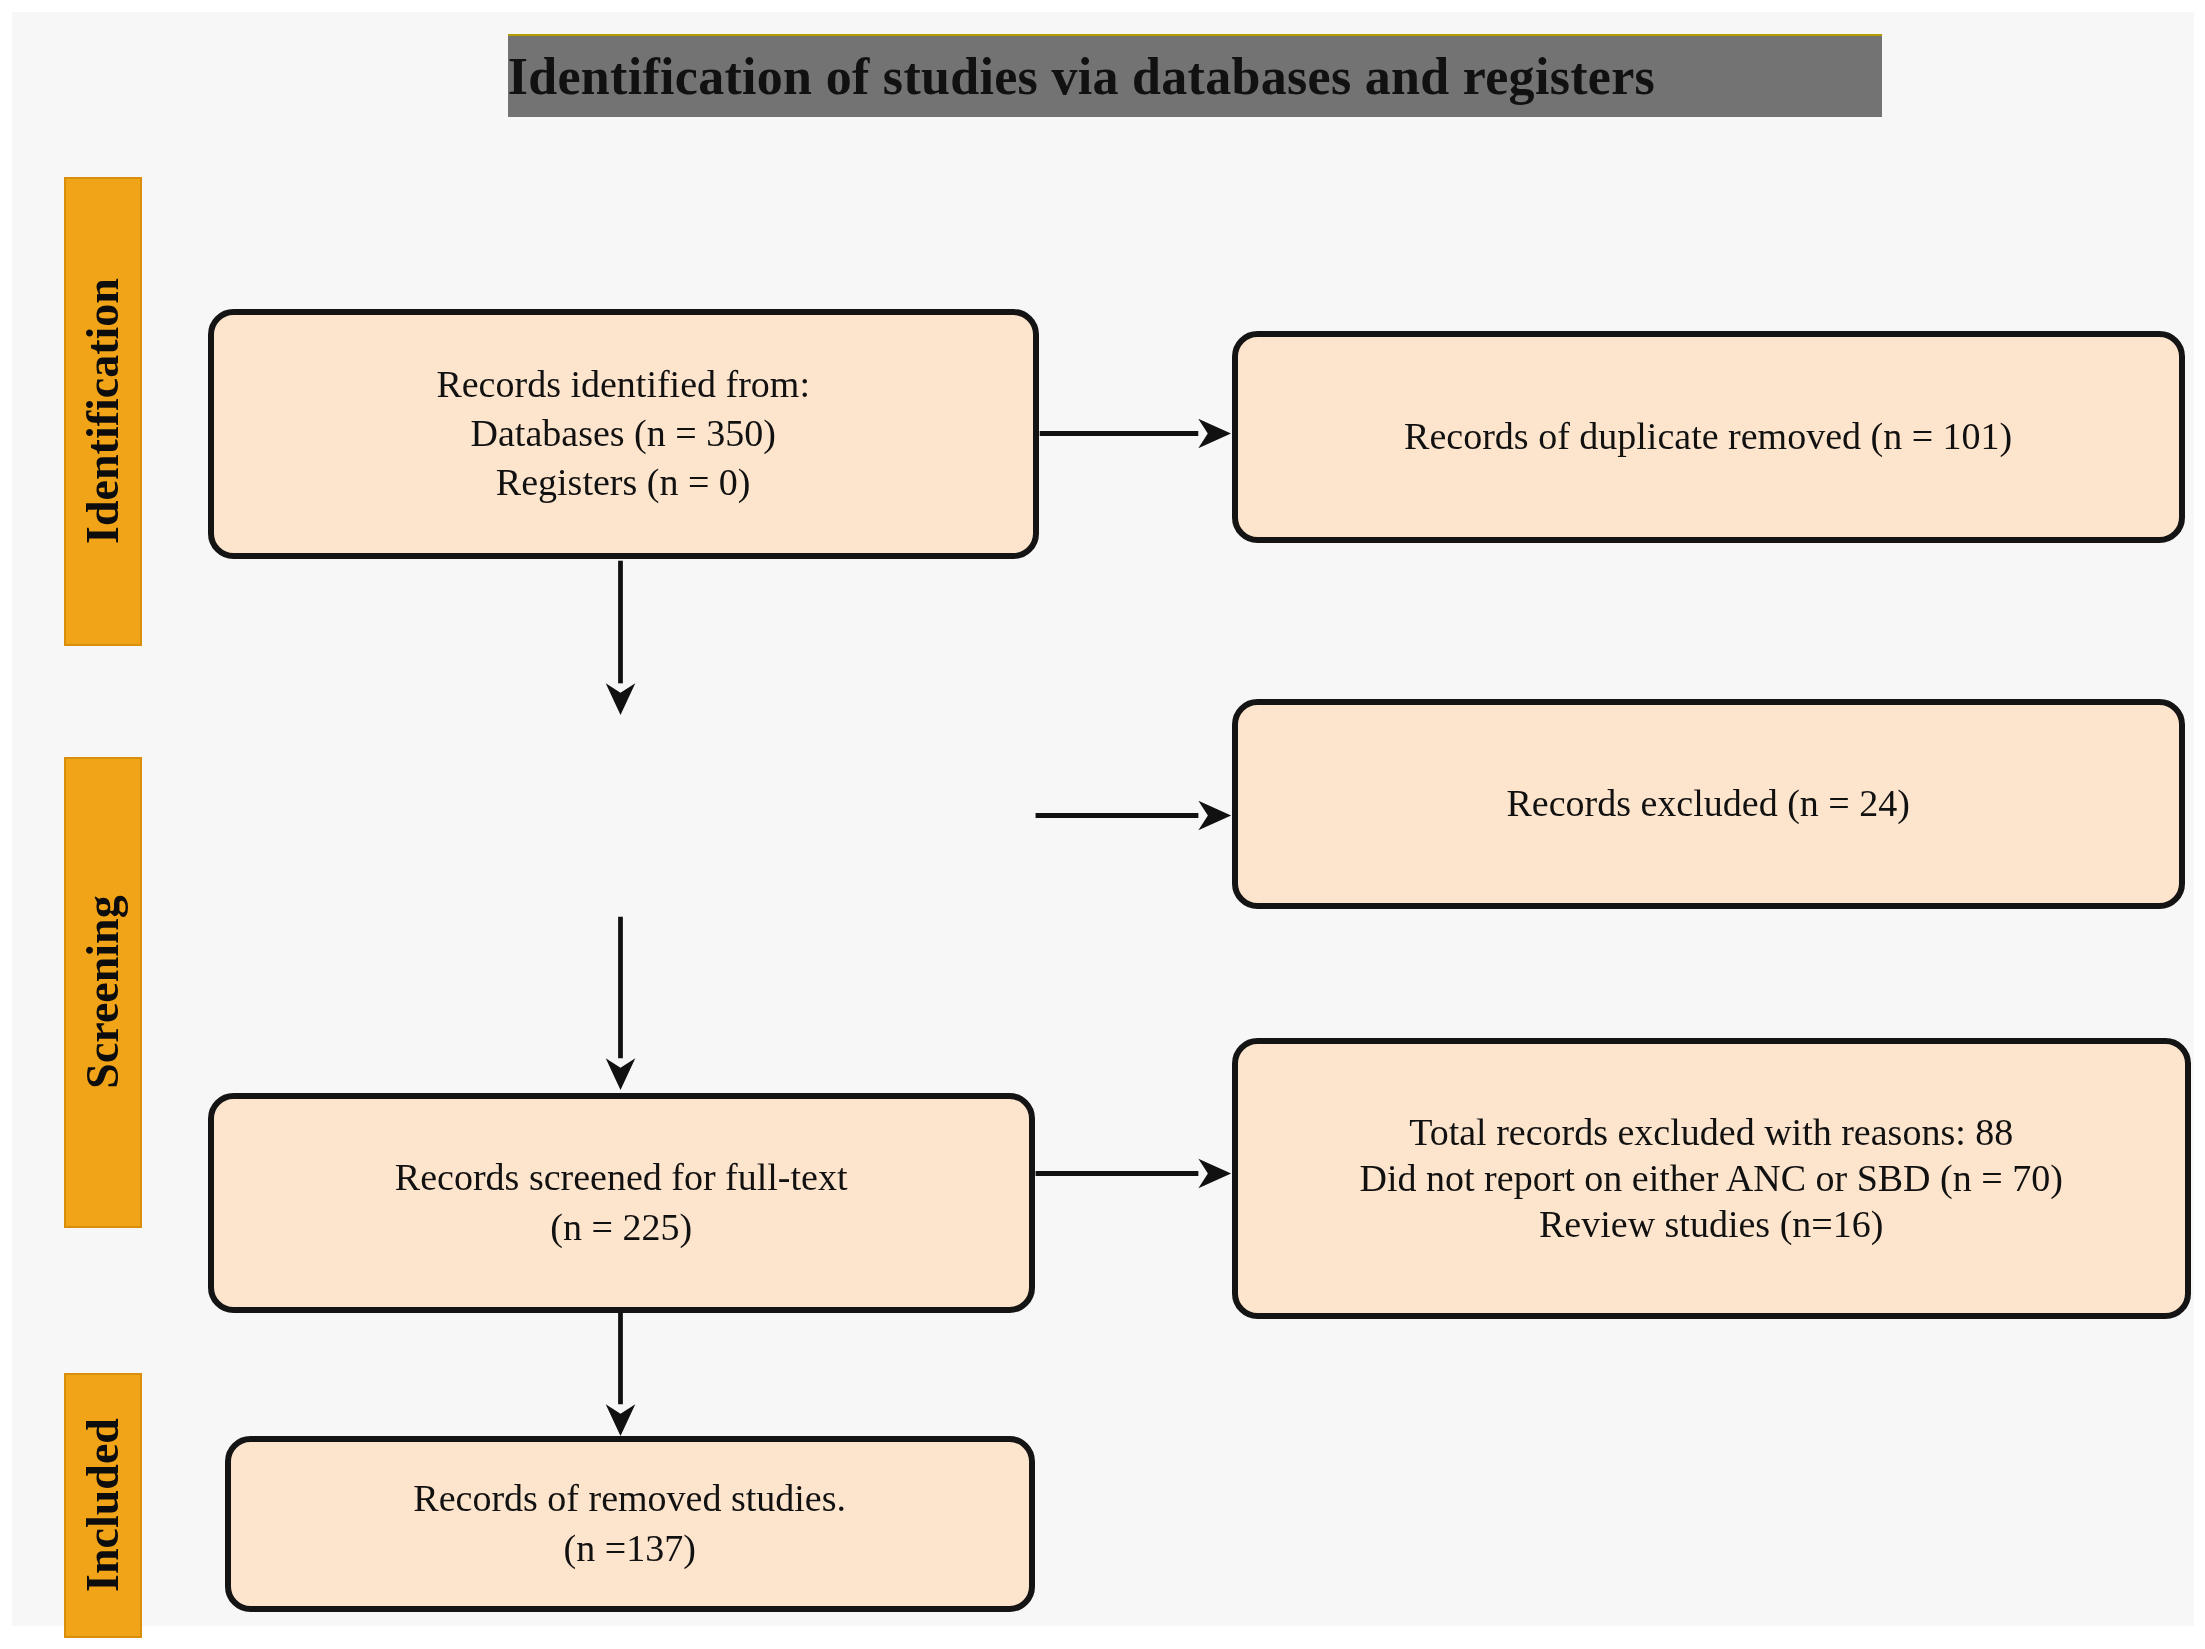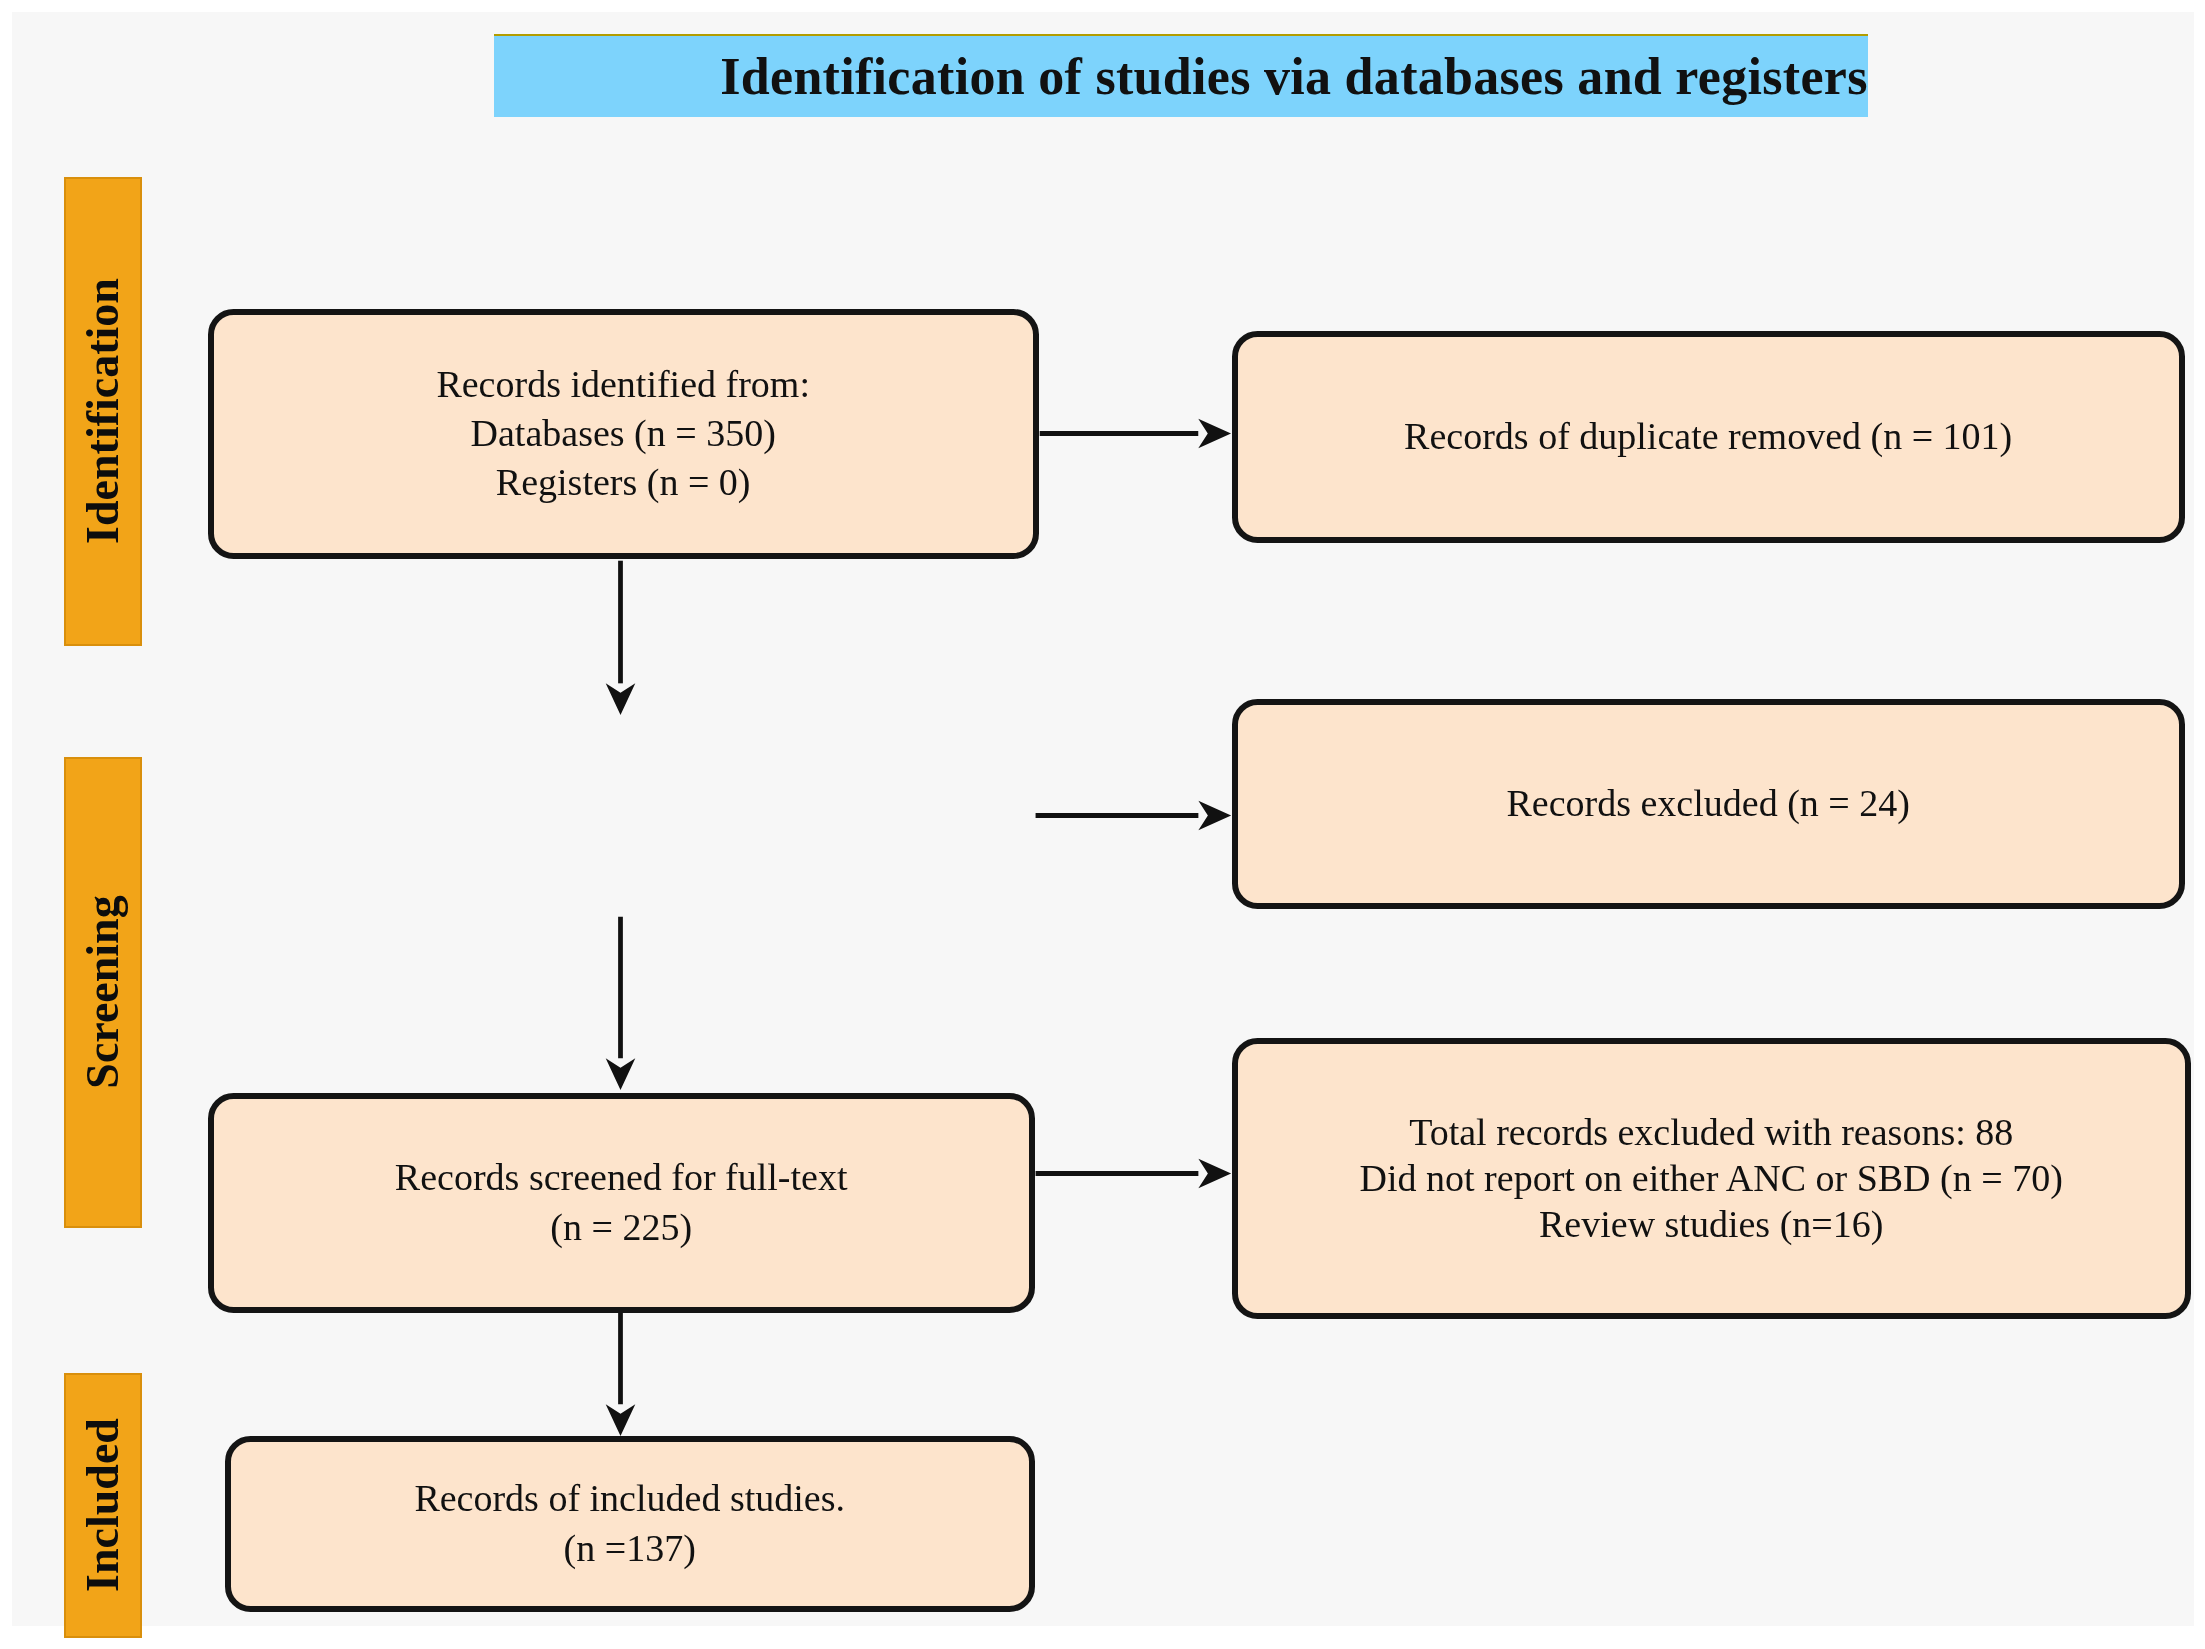--- a/index.html
+++ b/index.html
@@ -20,30 +20,30 @@
     left: 11.7px;
     top: 11.7px;
     width: 2182px;
     height: 1614px;
     background: #f7f7f7;
   }
 
   
   #title-band {
     position: absolute;
-    left: 482px;
+    left: 496px;
     top: 22.4px;
     width: 1374px;
     height: 83px;
-    background: #7dd3fc;
+    background: #737373;
     border-top: 2.7px solid #b39d00;
     box-sizing: border-box;
     display: flex;
     align-items: center;
-    justify-content: flex-end;
+    justify-content: flex-start;
   }
   #title-band .title-text {
     font-size: 52px;
     font-weight: bold;
     color: #111111;
     letter-spacing: 0.3px;
     line-height: 1;
     white-space: nowrap;
   }
 
@@ -187,19 +187,19 @@
       <span class="line">(n = 225)</span>
     </div>
 
     <div class="flow-box tight" id="box-excluded-reasons">
       <span class="line">Total records excluded with reasons: 88</span>
       <span class="line">Did not report on either ANC or SBD (n = 70)</span>
       <span class="line">Review studies (n=16)</span>
     </div>
 
     <div class="flow-box" id="box-included">
-      <span class="line">Records of included studies.</span>
+      <span class="line">Records of removed studies.</span>
       <span class="line">(n =137)</span>
     </div>
 
   </div>
 </div>
 
 
 </body></html>

